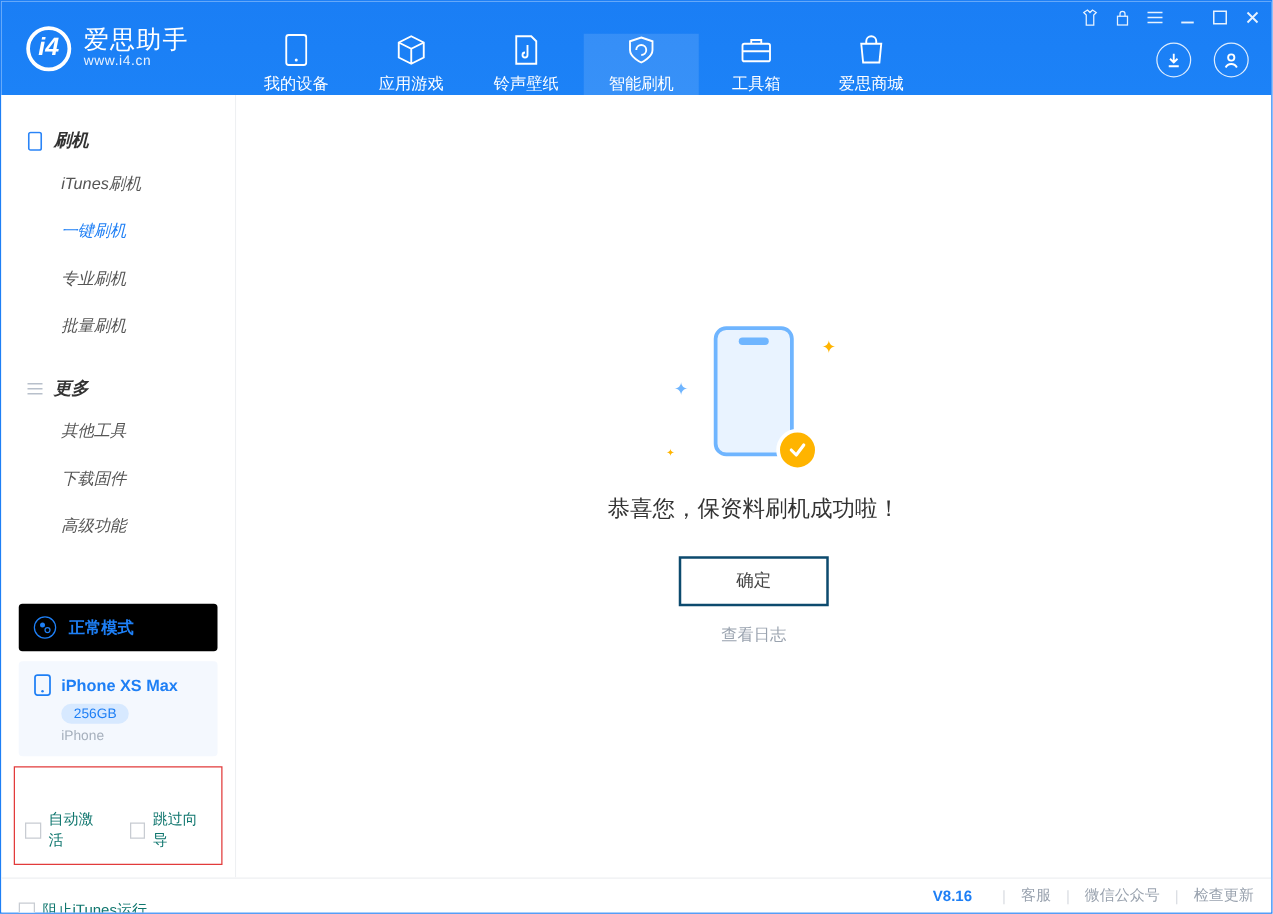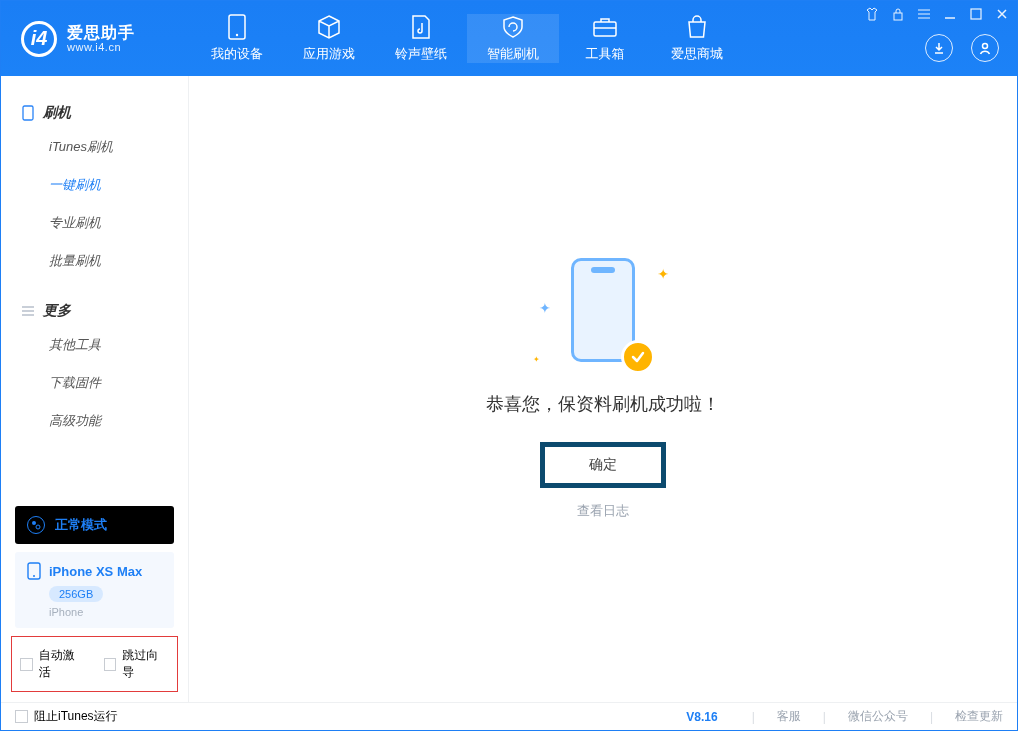--- a/index.html
+++ b/index.html
@@ -3,24 +3,24 @@
 <meta charset="utf-8">
 <style>
 * { margin: 0; padding: 0; box-sizing: border-box; font-family: "Microsoft YaHei", -apple-system, sans-serif; }
 body { background: #fff; width: 1018px; height: 731px; overflow: hidden; border: 1px solid #1e7ff5; position: relative; }
 
 
 .header { height: 75px; background: linear-gradient(to bottom, #1a7ef5, #1c82f7); display: flex; align-items: stretch; color: #fff; position: relative; }
 .logo-block { display: flex; align-items: center; padding: 0 18px 0 20px; gap: 10px; min-width: 190px; }
 .logo-circle { width: 36px; height: 36px; border: 3px solid #fff; border-radius: 50%; display: flex; align-items: center; justify-content: center; font-weight: bold; font-size: 20px; font-style: italic; }
 .logo-text { display: flex; flex-direction: column; line-height: 1.1; }
-.logo-title { font-size: 16px; font-weight: 700; letter-spacing: 1px; }
+.logo-title { font-size: 20px; font-weight: 400; letter-spacing: 1px; }
 .logo-sub { font-size: 11px; opacity: 0.9; letter-spacing: 0.5px; }
 
-.nav { display: flex; align-items: center; }
+.nav { display: flex; align-items: flex-end; }
 .nav-item { width: 92px; display: flex; flex-direction: column; align-items: center; justify-content: center; gap: 5px; font-size: 13px; cursor: pointer; position: relative; }
 .nav-item.active { background: rgba(255,255,255,0.12); }
 .nav-icon { width: 26px; height: 26px; display: flex; align-items: center; justify-content: center; }
 
 .window-controls { position: absolute; top: 6px; right: 8px; display: flex; gap: 12px; align-items: center; }
 .win-ctrl { width: 14px; height: 14px; cursor: pointer; opacity: 0.9; display: flex; align-items: center; justify-content: center; }
 .header-right-icons { position: absolute; bottom: 14px; right: 18px; display: flex; gap: 18px; }
 .hr-icon { width: 28px; height: 28px; border: 1.5px solid rgba(255,255,255,0.85); border-radius: 50%; display: flex; align-items: center; justify-content: center; cursor: pointer; }
 
 
@@ -37,40 +37,40 @@
 .mode-box { margin: 8px 14px; background: #000000; border-radius: 3px; padding: 10px 12px; display: flex; align-items: center; gap: 10px; font-size: 13px; color: #1e7ff5; font-weight: 700; }
 .mode-icon { width: 18px; height: 18px; border-radius: 50%; border: 1.5px solid #1e7ff5; display: flex; align-items: center; justify-content: center; font-size: 10px; }
 
 .device-box { margin: 0 14px 8px; background: #f4f8fe; border-radius: 3px; padding: 10px 12px; }
 .device-row { display: flex; align-items: center; gap: 8px; }
 .device-name { font-size: 13px; font-weight: 700; color: #1e7ff5; }
 .device-badge { display: inline-block; margin-top: 6px; margin-left: 22px; background: #d7e9ff; color: #1e7ff5; font-size: 11px; padding: 2px 10px; border-radius: 10px; }
 .device-sub { font-size: 11px; color: #a6b0bd; margin-left: 22px; margin-top: 4px; }
 
 .checkbox-row { border: 1.5px solid #e23b3b; margin: 8px 10px 10px; padding: 10px 8px; display: flex; gap: 18px; align-items: center; }
-.chk { display: flex; align-items: center; gap: 6px; font-size: 12px; color: #000000; cursor: pointer; }
+.chk { display: flex; align-items: center; gap: 6px; font-size: 12px; color: #0f766e; cursor: pointer; margin-top: 23px; }
 .chk-box { width: 13px; height: 13px; border: 1px solid #c8ccd2; background: #fff; }
 
 
 .main { flex: 1; display: flex; flex-direction: column; align-items: center; justify-content: center; background: #fff; position: relative; }
 .success-illus { position: relative; width: 140px; height: 110px; margin-bottom: 24px; }
 .phone { width: 64px; height: 104px; border: 3px solid #6fb5ff; border-radius: 10px; background: #e9f3ff; margin: 0 auto; position: relative; }
 .phone::before { content: ""; position: absolute; top: 6px; left: 50%; transform: translateX(-50%); width: 24px; height: 6px; background: #6fb5ff; border-radius: 3px; }
 .check-badge { position: absolute; bottom: -6px; right: 18px; width: 34px; height: 34px; background: #ffb400; border-radius: 50%; display: flex; align-items: center; justify-content: center; color: #fff; font-weight: bold; border: 3px solid #fff; }
 .sparkle { position: absolute; color: #ffb400; font-size: 14px; }
 .sp1 { top: 8px; right: 4px; } .sp2 { top: 42px; left: 6px; color: #6fb5ff; } .sp3 { bottom: 4px; left: 0; font-size: 8px; }
 
 .success-msg { font-size: 18px; color: #333; margin-bottom: 26px; }
-.ok-btn { padding: 9px 44px; border: 5px solid #0c4a6e; background: #fff; font-size: 14px; color: #444; cursor: pointer; margin-bottom: 14px; }
+.ok-btn { padding: 9px 44px; border: 2px solid #0c4a6e; background: #fff; font-size: 14px; color: #444; cursor: pointer; margin-bottom: 14px; }
 .log-link { font-size: 13px; color: #9aa3af; cursor: pointer; }
 
 
 .statusbar { position: absolute; bottom: 0; left: 0; right: 0; height: 28px; border-top: 1px solid #eef0f2; display: flex; align-items: center; padding: 0 14px; font-size: 12px; color: #9aa3af; background: #fff; }
 .sb-left { display: flex; align-items: center; gap: 6px; }
-.sb-right { margin-left: auto; display: flex; align-items: center; gap: 22px; justify-content: space-between; }
+.sb-right { margin-left: auto; display: flex; align-items: center; gap: 12px; justify-content: space-between; }
 .sb-sep { color: #d9dde2; }
 .sb-link { cursor: pointer; }
 .sb-ver { color: #1e7ff5; font-weight: 600; margin-right: 12px; }
 
 svg { display: block; }
 </style>
 </head>
 <body>
 
 <div class="header">

